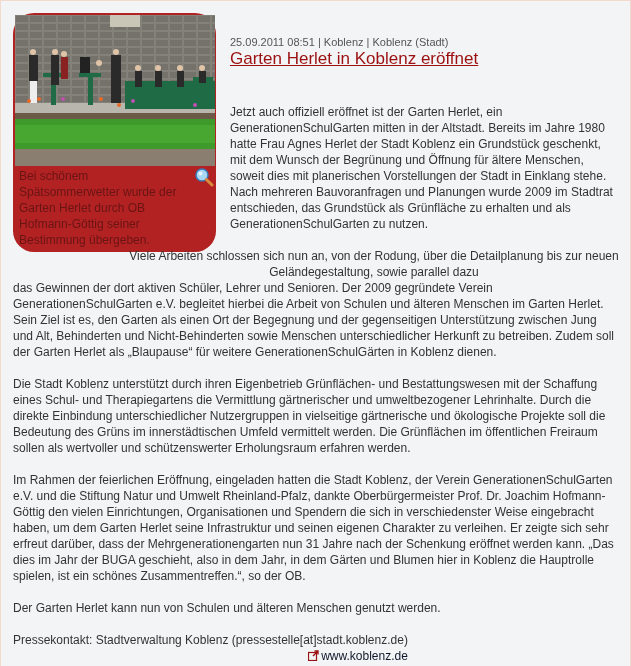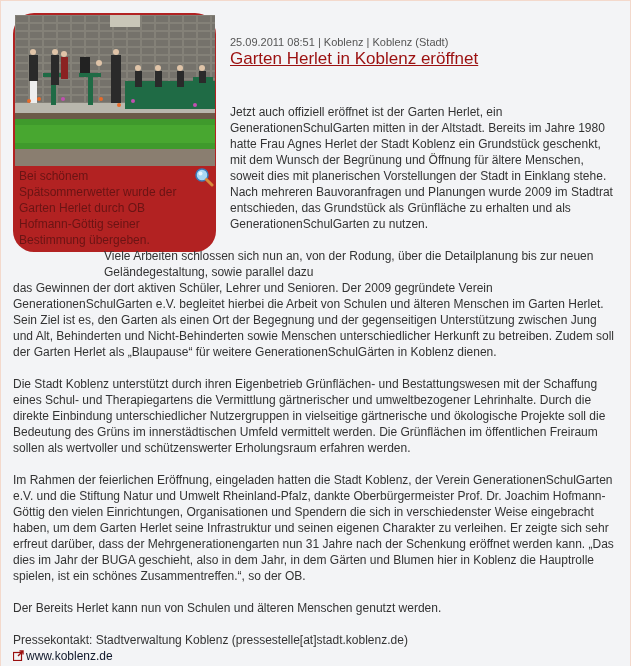--- a/index.html
+++ b/index.html
@@ -34,23 +34,23 @@
   .meta {
     position: absolute; left: 229px; top: 3px;
     font-size: 11px; color: #555555; margin-top: 32px;
   }
   .title {
     position: absolute; left: 229px; top: 48px; margin: 0;
     font-size: 17px; font-weight: normal; color: #9b1010; text-decoration: underline;
   }
   .body-text { position: absolute; left: 12px; top: 87px; width: 606px; line-height: 16px; }
   .p1 { margin-left: 217px; margin-top: 16px; margin-bottom: 16px; }
-  .p2-head { margin-left: 91px; }
+  .p2-head { margin-left: 116px; text-align: center; }
   p { margin: 0 0 16px 0; }
-  .contact { position: absolute; left: 12px; top: 631px; line-height: 16px; }
+  .contact { position: absolute; left: 12px; top: 631px; line-height: 16px; text-align: right; }
   .link { color: #0f172a; text-decoration: none; cursor: pointer; margin-top: 35px; }
   .ext-icon { display: inline-block; width: 11px; height: 11px; vertical-align: -1px; margin-right: 2px; }
 </style>
 </head>
 <body>
 
 <div class="frame">
 
   <div class="figure">
     <div class="photo">
@@ -124,21 +124,21 @@
 
   <div class="meta">25.09.2011 08:51 | Koblenz | Koblenz (Stadt)</div>
   <h1 class="title">Garten Herlet in Koblenz eröffnet</h1>
 
   <div class="body-text">
     <p class="p1">Jetzt auch offiziell eröffnet ist der Garten Herlet, ein GenerationenSchulGarten mitten in der Altstadt. Bereits im Jahre 1980 hatte Frau Agnes Herlet der Stadt Koblenz ein Grundstück geschenkt, mit dem Wunsch der Begrünung und Öffnung für ältere Menschen, soweit dies mit planerischen Vorstellungen der Stadt in Einklang stehe. Nach mehreren Bauvoranfragen und Planungen wurde 2009 im Stadtrat entschieden, das Grundstück als Grünfläche zu erhalten und als GenerationenSchulGarten zu nutzen.</p>
     <div class="p2-head">Viele Arbeiten schlossen sich nun an, von der Rodung, über die Detailplanung bis zur neuen Geländegestaltung, sowie parallel dazu</div>
     <p>das Gewinnen der dort aktiven Schüler, Lehrer und Senioren. Der 2009 gegründete Verein GenerationenSchulGarten e.V. begleitet hierbei die Arbeit von Schulen und älteren Menschen im Garten Herlet. Sein Ziel ist es, den Garten als einen Ort der Begegnung und der gegenseitigen Unterstützung zwischen Jung und Alt, Behinderten und Nicht-Behinderten sowie Menschen unterschiedlicher Herkunft zu betreiben. Zudem soll der Garten Herlet als „Blaupause“ für weitere GenerationenSchulGärten in Koblenz dienen.</p>
     <p>Die Stadt Koblenz unterstützt durch ihren Eigenbetrieb Grünflächen- und Bestattungswesen mit der Schaffung eines Schul- und Therapiegartens die Vermittlung gärtnerischer und umweltbezogener Lehrinhalte. Durch die direkte Einbindung unterschiedlicher Nutzergruppen in vielseitige gärtnerische und ökologische Projekte soll die Bedeutung des Grüns im innerstädtischen Umfeld vermittelt werden. Die Grünflächen im öffentlichen Freiraum sollen als wertvoller und schützenswerter Erholungsraum erfahren werden.</p>
     <p>Im Rahmen der feierlichen Eröffnung, eingeladen hatten die Stadt Koblenz, der Verein GenerationenSchulGarten e.V. und die Stiftung Natur und Umwelt Rheinland-Pfalz, dankte Oberbürgermeister Prof. Dr. Joachim Hofmann-Göttig den vielen Einrichtungen, Organisationen und Spendern die sich in verschiedenster Weise eingebracht haben, um dem Garten Herlet seine Infrastruktur und seinen eigenen Charakter zu verleihen. Er zeigte sich sehr erfreut darüber, dass der Mehrgenerationengarten nun 31 Jahre nach der Schenkung eröffnet werden kann. „Das dies im Jahr der BUGA geschieht, also in dem Jahr, in dem Gärten und Blumen hier in Koblenz die Hauptrolle spielen, ist ein schönes Zusammentreffen.“, so der OB.</p>
-    <p>Der Bereits Herlet kann nun von Schulen und älteren Menschen genutzt werden.</p>
+    <p>Der Garten Herlet kann nun von Schulen und älteren Menschen genutzt werden.</p>
   </div>
 
   <div class="contact">
     <div>Pressekontakt: Stadtverwaltung Koblenz (pressestelle[at]stadt.koblenz.de)</div>
     <a class="link">
       <span class="ext-icon">
         <svg width="11" height="11" viewBox="0 0 11 11">
           <rect x="0.5" y="2.5" width="8" height="8" fill="none" stroke="#9b1010" stroke-width="1.2"></rect>
           <path d="M5 6 L10 1 M6.5 1 H10 V4.5" fill="none" stroke="#9b1010" stroke-width="1.4"></path>
         </svg>

